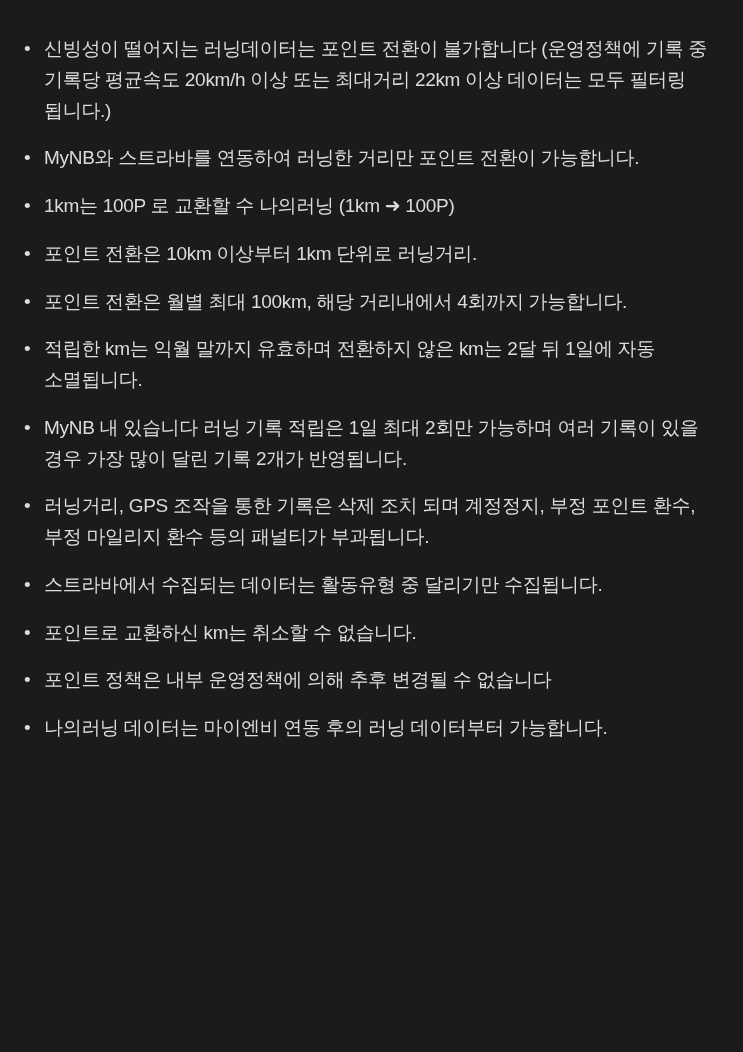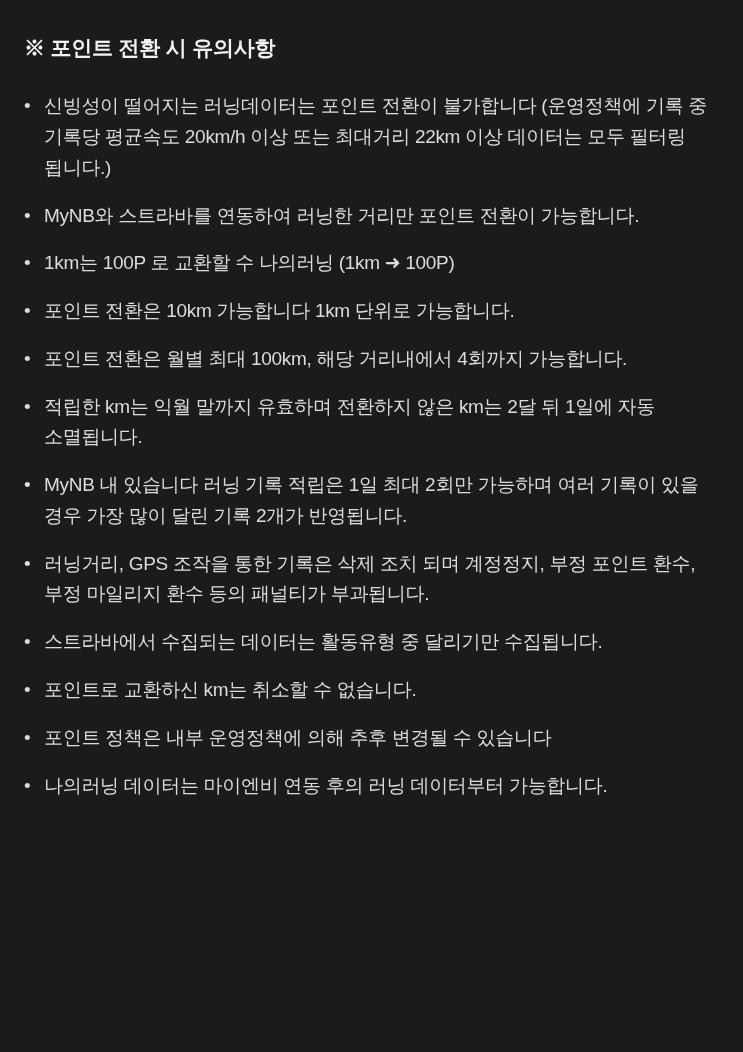--- a/index.html
+++ b/index.html
@@ -57,42 +57,41 @@
   }
   .notice-item .text {
     display: block;
   }
 </style>
 </head>
 <body>
 
 <div class="page">
 
-  <h1 class="notice-title">※ 포인트 전환 시 유의사항</h1>
 
   <ul class="notice-list">
 
     <li class="notice-item">
       <span class="bullet">•</span>
       <span class="text">신빙성이 떨어지는 러닝데이터는 포인트 전환이 불가합니다 (운영정책에 기록 중 기록당 평균속도 20km/h 이상 또는 최대거리 22km 이상 데이터는 모두 필터링 됩니다.)</span>
     </li>
 
     <li class="notice-item">
       <span class="bullet">•</span>
       <span class="text">MyNB와 스트라바를 연동하여 러닝한 거리만 포인트 전환이 가능합니다.</span>
     </li>
 
     <li class="notice-item">
       <span class="bullet">•</span>
       <span class="text">1km는 100P 로 교환할 수 나의러닝 (1km ➜ 100P)</span>
     </li>
 
     <li class="notice-item">
       <span class="bullet">•</span>
-      <span class="text">포인트 전환은 10km 가능합니다 1km 단위로 가능합니다.</span>
+      <span class="text">포인트 전환은 10km 이상부터 1km 단위로 러닝거리.</span>
     </li>
 
     <li class="notice-item">
       <span class="bullet">•</span>
       <span class="text">포인트 전환은 월별 최대 100km, 해당 거리내에서 4회까지 가능합니다.</span>
     </li>
 
     <li class="notice-item">
       <span class="bullet">•</span>
       <span class="text">적립한 km는 익월 말까지 유효하며 전환하지 않은 km는 2달 뒤 1일에 자동 소멸됩니다.</span>
@@ -113,21 +112,21 @@
       <span class="text">스트라바에서 수집되는 데이터는 활동유형 중 달리기만 수집됩니다.</span>
     </li>
 
     <li class="notice-item">
       <span class="bullet">•</span>
       <span class="text">포인트로 교환하신 km는 취소할 수 없습니다.</span>
     </li>
 
     <li class="notice-item">
       <span class="bullet">•</span>
-      <span class="text">포인트 정책은 내부 운영정책에 의해 추후 변경될 수 있습니다</span>
+      <span class="text">포인트 정책은 내부 운영정책에 의해 추후 변경될 수 없습니다</span>
     </li>
 
     <li class="notice-item">
       <span class="bullet">•</span>
       <span class="text">나의러닝 데이터는 마이엔비 연동 후의 러닝 데이터부터 가능합니다.</span>
     </li>
 
   </ul>
 </div>
 

